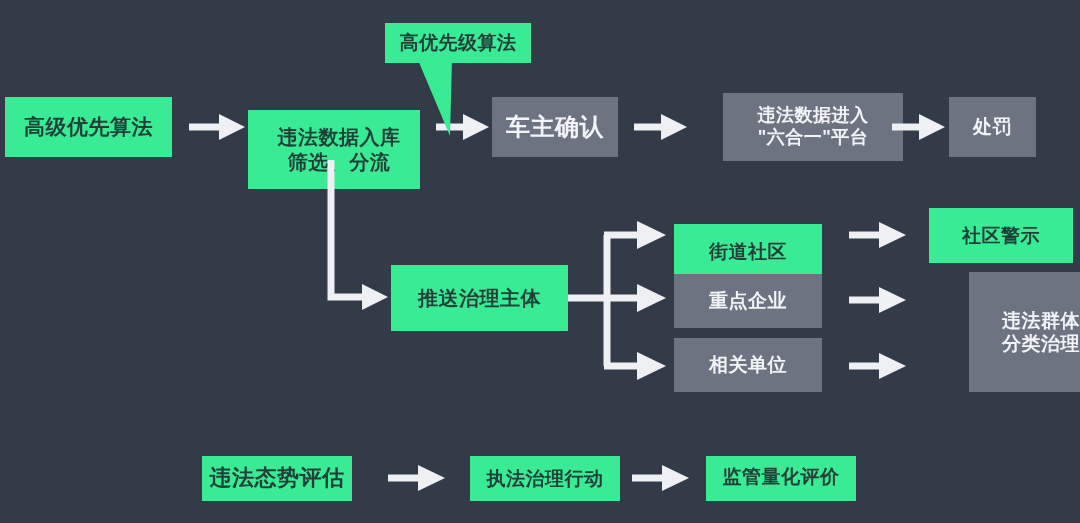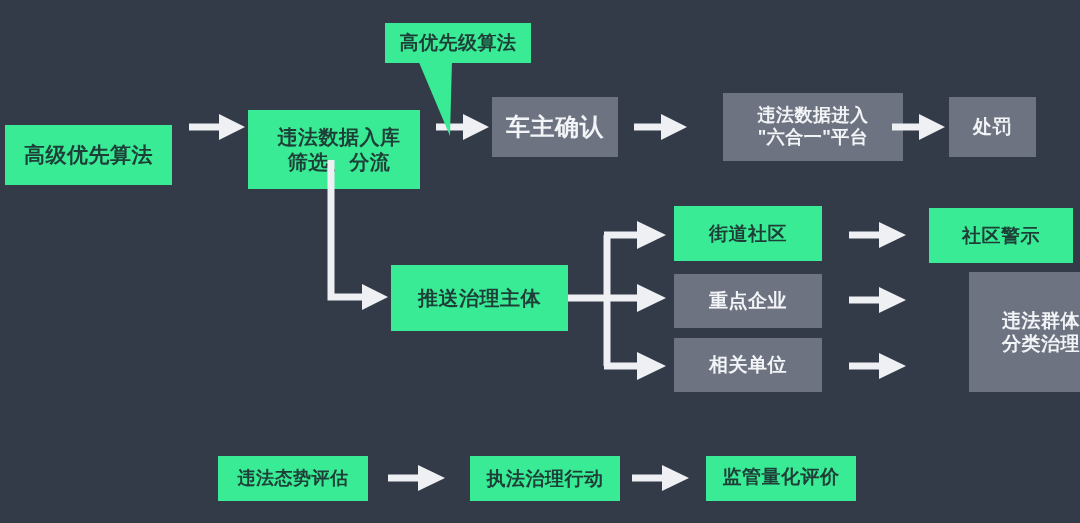--- a/index.html
+++ b/index.html
@@ -138,44 +138,44 @@
       <line class="edge-line" x1="632" y1="478" x2="665" y2="478"></line>
       <polygon class="edge-head" points="662,465 689,478 662,491"></polygon>
     </g>
   </svg>
 
   <div class="callout" style="left:385px; top:23px; width:146px; height:40px; font-size:19px;">高优先级算法</div>
   <svg class="callout-tail" style="left:418px; top:60px; width:80px; height:76px;" viewBox="0 0 80 76">
     <polygon fill="#3aeb96" points="0,0 34,0 32,76"></polygon>
   </svg>
 
-  <div class="node green" style="left:5px; top:97px; width:167px; height:60px; font-size:21px;margin-top:28px;">高级优先算法</div>
+  <div class="node green" style="left:5px; top:97px; width:167px; height:60px; font-size:21px;">高级优先算法</div>
 
   <div class="node green" style="left:248px; top:110px; width:172px; height:79px; font-size:20px;padding-left:10px;">违法数据入库
 筛选、分流</div>
 
   <div class="node gray" style="left:492px; top:97px; width:126px; height:60px; font-size:24px;">车主确认</div>
 
   <div class="node gray" style="left:692px; top:93px; width:180px; height:68px; font-size:18px;margin-left:31px;">违法数据进入
 "六合一"平台</div>
 
   <div class="node gray" style="left:949px; top:97px; width:87px; height:60px; font-size:19px;">处罚</div>
 
   <div class="node green" style="left:391px; top:265px; width:177px; height:66px; font-size:20px;">推送治理主体</div>
 
-  <div class="node green" style="left:674px; top:206px; width:148px; height:55px; font-size:19px;">街道社区</div>
+  <div class="node green" style="left:674px; top:224px; width:148px; height:55px; font-size:19px;">街道社区</div>
 
   <div class="node gray" style="left:674px; top:274px; width:148px; height:54px; font-size:19px;">重点企业</div>
 
   <div class="node gray" style="left:674px; top:338px; width:148px; height:54px; font-size:19px;">相关单位</div>
 
   <div class="node green" style="left:929px; top:208px; width:144px; height:55px; font-size:19px;">社区警示</div>
 
   <div class="node gray" style="left:929px; top:272px; width:144px; height:120px; font-size:19px;margin-left:40px;">违法群体
 分类治理</div>
 
-  <div class="node green" style="left:218px; top:456px; width:150px; height:45px; font-size:18px;">违法态势评估</div>
+  <div class="node green" style="left:202px; top:456px; width:150px; height:45px; font-size:22px;">违法态势评估</div>
 
   <div class="node green" style="left:470px; top:456px; width:150px; height:45px; font-size:19px;">执法治理行动</div>
 
   <div class="node green" style="left:706px; top:456px; width:150px; height:45px; font-size:19px;font-family:Liberation Mono, monospace;">监管量化评价</div>
 
 </div>
 
 </body></html>

